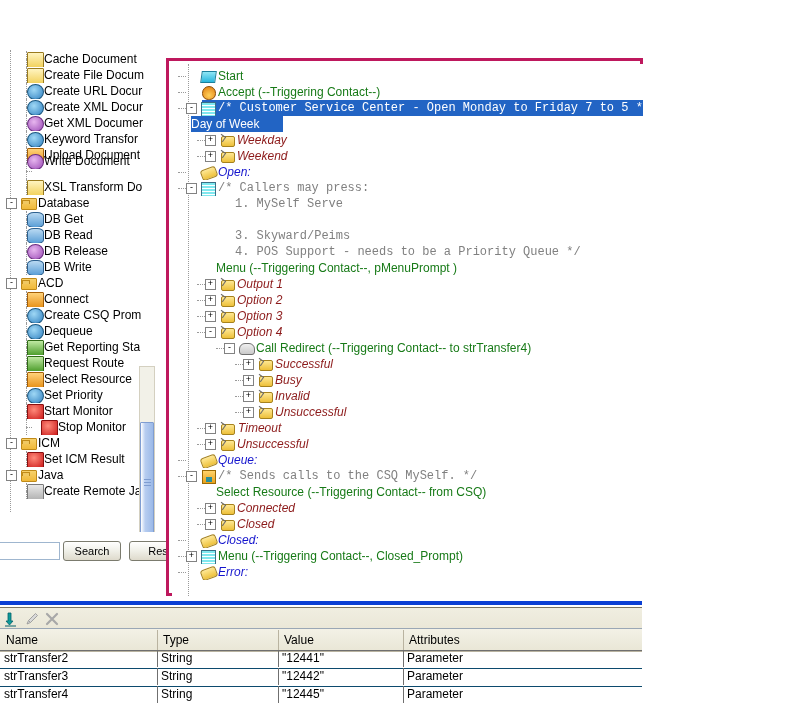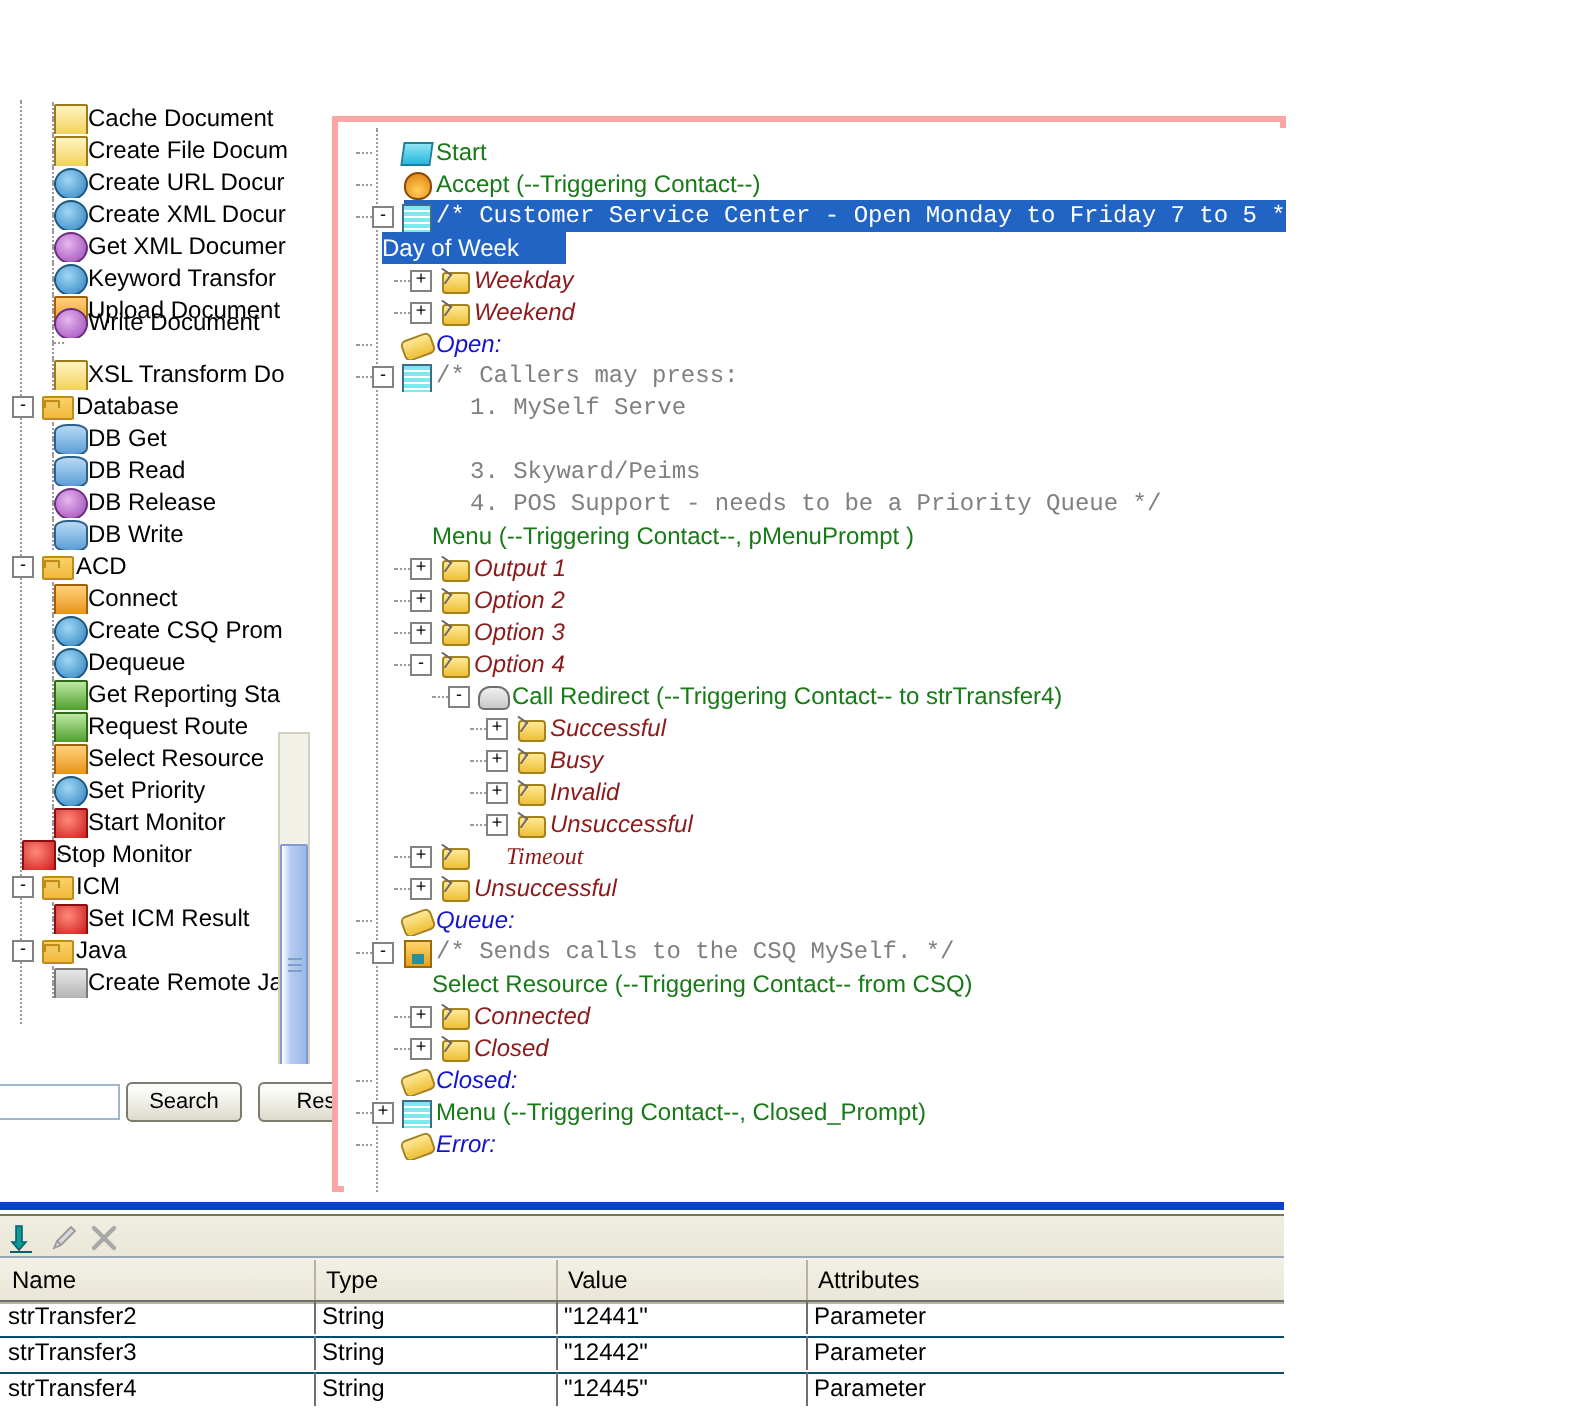--- a/index.html
+++ b/index.html
@@ -50,21 +50,21 @@
   #search-input{position:absolute;left:-2px;top:2px;width:62px;height:18px;
      background:#fff;border:1px solid #9fb6cf;box-sizing:border-box;font-size:11px;padding:1px 2px;}
   .winbtn{position:absolute;height:20px;background:linear-gradient(#ffffff,#f1f1ea 45%,#dedacc);
      border:1px solid #7b7b6e;border-radius:3px;box-sizing:border-box;font-size:11px;
      text-align:center;line-height:18px;color:#000;font-family:"Liberation Sans",sans-serif;}
   #search-button{left:63px;top:1px;width:58px;}
   #reset-button{left:129px;top:1px;width:58px;}
 
   
   #script-window{position:absolute;left:166px;top:58px;width:477px;height:538px;
-     border:3px solid #fca5a5;box-sizing:border-box;background:#ffffff;}
+     border:3px solid #be185d;box-sizing:border-box;background:#ffffff;}
   #script-canvas{position:absolute;left:3px;top:3px;width:471px;height:532px;overflow:hidden;background:#fff;}
   .snode{position:absolute;height:16px;line-height:16px;white-space:nowrap;}
   .stxt{display:inline-block;vertical-align:top;}
   .s-green{color:#177a17;}
   .s-black{color:#000;}
   .s-comment{color:#808080;font-family:"Liberation Mono","DejaVu Sans Mono",monospace;font-size:12px;letter-spacing:0px;}
   .s-label{color:#1414cd;font-style:italic;}
   .s-branch{color:#8c1a1a;font-style:italic;}
   .sel{background:#2264c4;color:#ffffff !important;}
   .sicon{display:inline-block;width:16px;height:16px;vertical-align:top;position:relative;}
@@ -179,21 +179,21 @@
       <div class="dothor" style="left: 26px; top: 329px; width: 6px;"></div>
       <div class="pnode clip" style="left: 26px; top: 321px; width: 120px;"><span class="picon"><span class="ic ic-orange" style="position: absolute; left: 1px;"></span></span><span class="plabel">Select Resource</span></div>
       <div class="dotline" style="left: 26px; top: 337px; height: 16px;"></div>
       <div class="dothor" style="left: 26px; top: 345px; width: 6px;"></div>
       <div class="pnode clip" style="left: 26px; top: 337px; width: 120px;"><span class="picon"><span class="ic ic-blue" style="position: absolute; left: 1px;"></span></span><span class="plabel">Set Priority</span></div>
       <div class="dotline" style="left: 26px; top: 353px; height: 16px;"></div>
       <div class="dothor" style="left: 26px; top: 361px; width: 6px;"></div>
       <div class="pnode clip" style="left: 26px; top: 353px; width: 120px;"><span class="picon"><span class="ic ic-red" style="position: absolute; left: 1px;"></span></span><span class="plabel">Start Monitor</span></div>
       <div class="dotline" style="left: 26px; top: 369px; height: 16px;"></div>
       <div class="dothor" style="left: 26px; top: 377px; width: 6px;"></div>
-      <div class="pnode clip" style="left: 10px; top: 369px; width: 120px;"><span class="picon"><span class="ic ic-red" style="position: absolute; left: 1px;"></span></span><span class="plabel">Stop Monitor</span></div>
+      <div class="pnode clip" style="left: 40px; top: 369px; width: 120px;"><span class="picon"><span class="ic ic-red" style="position: absolute; left: 1px;"></span></span><span class="plabel">Stop Monitor</span></div>
       <div class="dothor" style="left: 11px; top: 393px; width: 6px;"></div>
       <div class="pnode clip" style="left: 6px; top: 385px; width: 140px;"><span class="expander" style="left: 0px; top: 3px;">-</span><span style="display: inline-block; width: 14px;"></span><span class="picon"><span class="ic-folder" style="position: absolute; left: 1px;"></span></span><span class="plabel">ICM</span></div>
       <div class="dotline" style="left: 26px; top: 401px; height: 16px;"></div>
       <div class="dothor" style="left: 26px; top: 409px; width: 6px;"></div>
       <div class="pnode clip" style="left: 26px; top: 401px; width: 120px;"><span class="picon"><span class="ic ic-red" style="position: absolute; left: 1px;"></span></span><span class="plabel">Set ICM Result</span></div>
       <div class="dothor" style="left: 11px; top: 425px; width: 6px;"></div>
       <div class="pnode clip" style="left: 6px; top: 417px; width: 140px;"><span class="expander" style="left: 0px; top: 3px;">-</span><span style="display: inline-block; width: 14px;"></span><span class="picon"><span class="ic-folder" style="position: absolute; left: 1px;"></span></span><span class="plabel">Java</span></div>
       <div class="dotline" style="left: 26px; top: 433px; height: 16px;"></div>
       <div class="dothor" style="left: 26px; top: 441px; width: 6px;"></div>
       <div class="pnode clip" style="left: 26px; top: 433px; width: 120px;"><span class="picon"><span class="ic ic-gray" style="position: absolute; left: 1px;"></span></span><span class="plabel">Create Remote Ja</span></div>
@@ -246,21 +246,21 @@
       <div class="snode clip" style="left: 52px; top: 276px; width: 419px;"><span class="expander" style="left: 0px; top: 3px;">-</span><span style="display: inline-block; width: 14px;"></span><span class="sicon"><span class="gi-redirect" style="position: absolute; left: 0px;"></span></span><span class="stxt s-green" style="padding-left: 2px;">Call Redirect (--Triggering Contact-- to strTransfer4)</span></div>
       <div class="dothor" style="left: 63px; top: 300px; width: 8px;"></div>
       <div class="snode clip" style="left: 71px; top: 292px; width: 400px;"><span class="expander" style="left: 0px; top: 3px;">+</span><span style="display: inline-block; width: 14px;"></span><span class="sicon"><span class="gi-branch" style="position: absolute; left: 0px;"></span></span><span class="stxt s-branch" style="padding-left: 2px;">Successful</span></div>
       <div class="dothor" style="left: 63px; top: 316px; width: 8px;"></div>
       <div class="snode clip" style="left: 71px; top: 308px; width: 400px;"><span class="expander" style="left: 0px; top: 3px;">+</span><span style="display: inline-block; width: 14px;"></span><span class="sicon"><span class="gi-branch" style="position: absolute; left: 0px;"></span></span><span class="stxt s-branch" style="padding-left: 2px;">Busy</span></div>
       <div class="dothor" style="left: 63px; top: 332px; width: 8px;"></div>
       <div class="snode clip" style="left: 71px; top: 324px; width: 400px;"><span class="expander" style="left: 0px; top: 3px;">+</span><span style="display: inline-block; width: 14px;"></span><span class="sicon"><span class="gi-branch" style="position: absolute; left: 0px;"></span></span><span class="stxt s-branch" style="padding-left: 2px;">Invalid</span></div>
       <div class="dothor" style="left: 63px; top: 348px; width: 8px;"></div>
       <div class="snode clip" style="left: 71px; top: 340px; width: 400px;"><span class="expander" style="left: 0px; top: 3px;">+</span><span style="display: inline-block; width: 14px;"></span><span class="sicon"><span class="gi-branch" style="position: absolute; left: 0px;"></span></span><span class="stxt s-branch" style="padding-left: 2px;">Unsuccessful</span></div>
       <div class="dothor" style="left: 25px; top: 364px; width: 8px;"></div>
-      <div class="snode clip" style="left: 33px; top: 356px; width: 438px;"><span class="expander" style="left: 0px; top: 3px;">+</span><span style="display: inline-block; width: 14px;"></span><span class="sicon"><span class="gi-branch" style="position: absolute; left: 0px;"></span></span><span class="stxt s-branch" style="padding-left: 18px; font-family: Liberation Serif, serif;">Timeout</span></div>
+      <div class="snode clip" style="left: 33px; top: 356px; width: 438px;"><span class="expander" style="left: 0px; top: 3px;">+</span><span style="display: inline-block; width: 14px;"></span><span class="sicon"><span class="gi-branch" style="position: absolute; left: 0px;"></span></span><span class="stxt s-branch" style="padding-left: 3px;">Timeout</span></div>
       <div class="dothor" style="left: 25px; top: 380px; width: 8px;"></div>
       <div class="snode clip" style="left: 33px; top: 372px; width: 438px;"><span class="expander" style="left: 0px; top: 3px;">+</span><span style="display: inline-block; width: 14px;"></span><span class="sicon"><span class="gi-branch" style="position: absolute; left: 0px;"></span></span><span class="stxt s-branch" style="padding-left: 2px;">Unsuccessful</span></div>
       <div class="dothor" style="left: 6px; top: 396px; width: 8px;"></div>
       <div class="snode clip" style="left: 14px; top: 388px; width: 457px;"><span style="display: inline-block; width: 14px;"></span><span class="sicon"><span class="gi-tag" style="position: absolute; left: 0px;"></span></span><span class="stxt s-label" style="padding-left: 2px;">Queue:</span></div>
       <div class="dothor" style="left: 6px; top: 412px; width: 8px;"></div>
       <div class="snode clip" style="left: 14px; top: 404px; width: 457px;"><span class="expander" style="left: 0px; top: 3px;">-</span><span style="display: inline-block; width: 14px;"></span><span class="sicon"><span class="gi-person" style="position: absolute; left: 0px;"></span></span><span class="stxt s-comment" style="padding-left: 2px;">/* Sends calls to the CSQ MySelf. */</span></div>
       <div class="snode clip" style="left: 44px; top: 420px; width: 427px;"><span class="stxt s-green" style="padding-left: 0px;">Select Resource (--Triggering Contact-- from CSQ)</span></div>
       <div class="dothor" style="left: 25px; top: 444px; width: 8px;"></div>
       <div class="snode clip" style="left: 33px; top: 436px; width: 438px;"><span class="expander" style="left: 0px; top: 3px;">+</span><span style="display: inline-block; width: 14px;"></span><span class="sicon"><span class="gi-branch" style="position: absolute; left: 0px;"></span></span><span class="stxt s-branch" style="padding-left: 2px;">Connected</span></div>
       <div class="dothor" style="left: 25px; top: 460px; width: 8px;"></div>

